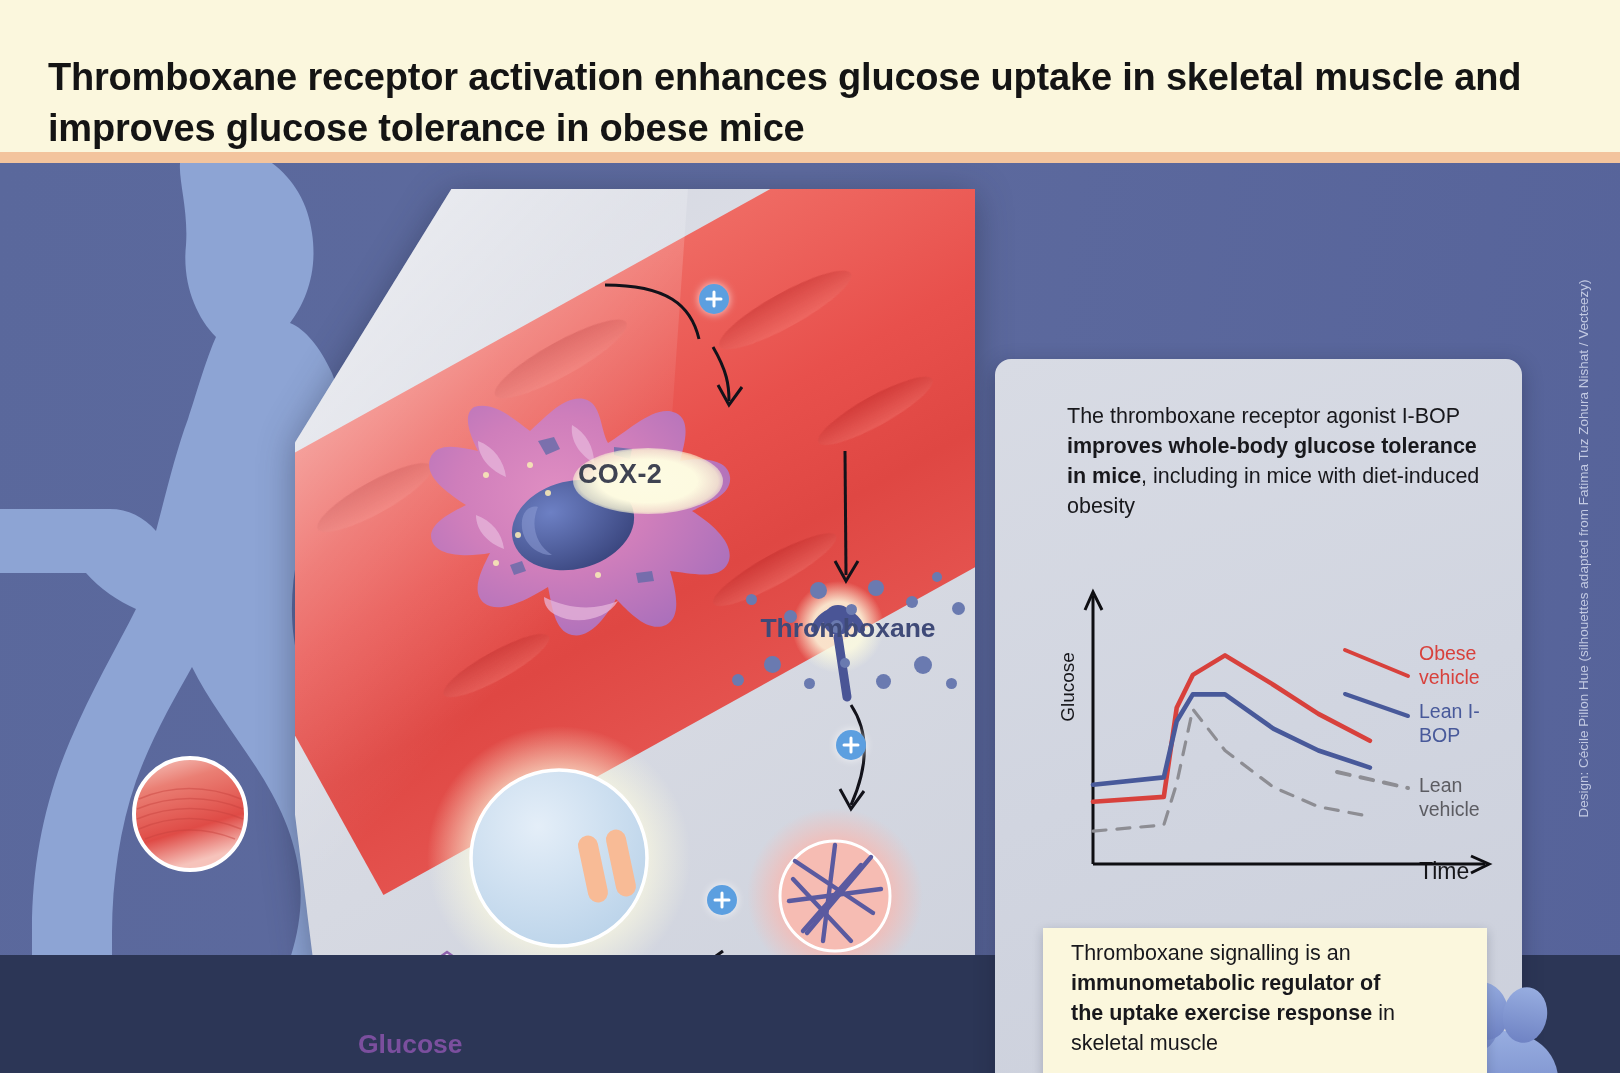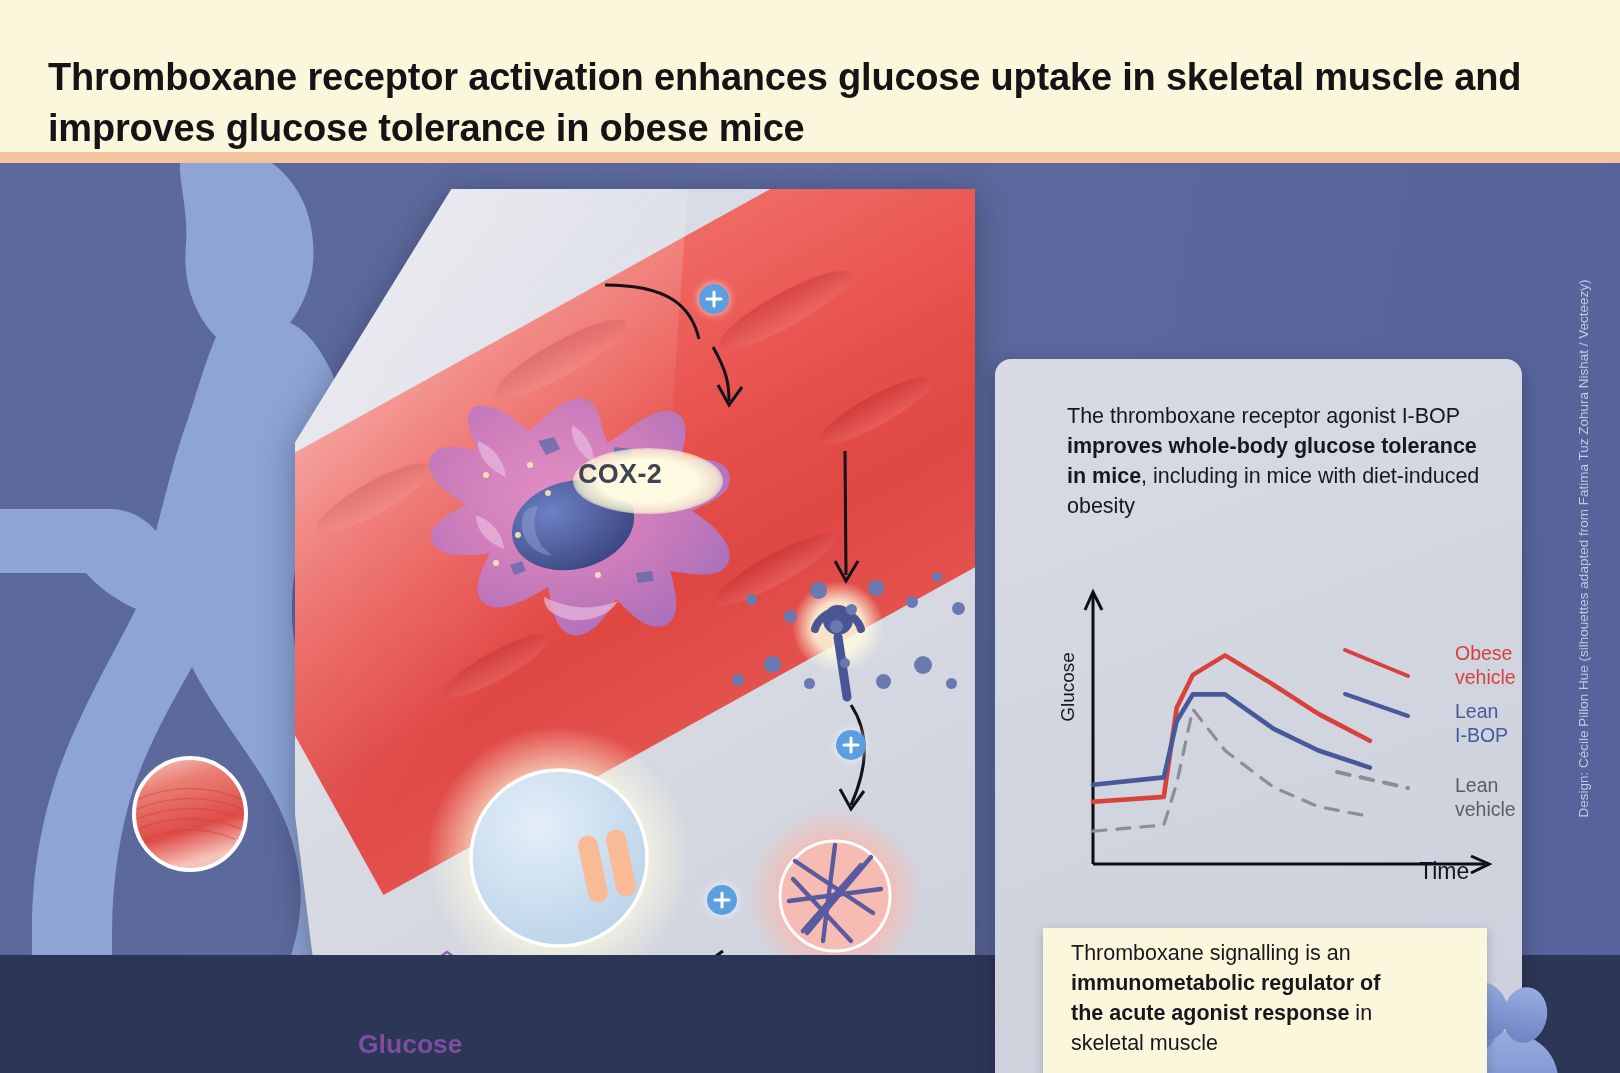--- a/index.html
+++ b/index.html
@@ -117,21 +117,21 @@
   }
   .rp-text b { font-weight:bold; }
 
   
   .chart-wrap { position:absolute; left:20px; top:205px; width:500px; height:320px; }
   .ylab {
     position:absolute; left:-7px; top:112px; width:120px; text-align:center;
     font-size:19px; color:#16161a; transform:rotate(-90deg);
   }
   .xlab { position:absolute; left:404px; top:294px; font-size:23px; color:#16161a; }
-  .lg { position:absolute; font-size:19.5px; line-height:1.22;margin-left:36px; }
+  .lg { position:absolute; font-size:19.5px; line-height:1.22; }
   .lg-red { left:404px; top:78px; color:#d8413c; }
   .lg-blue { left:404px; top:136px; color:#48599a; }
   .lg-gray { left:404px; top:210px; color:#5c5c62; }
 
   
   .concl-box {
     position:absolute; left:1043px; top:765px; width:444px; height:185px;
     background:#fbf7dd; z-index:14;
     box-shadow:0 3px 10px rgba(20,26,48,.22);
   }
@@ -342,20 +342,21 @@
       <div class="tdot" style="left:234px; top:44px; width:13px; height:13px;"></div>
       <div class="tdot" style="left:112px; top:62px; width:13px; height:13px;"></div>
       <div class="tdot" style="left:14px; top:116px; width:12px; height:12px;"></div>
       <div class="tdot" style="left:46px; top:98px; width:17px; height:17px;"></div>
       <div class="tdot" style="left:86px; top:120px; width:11px; height:11px;"></div>
       <div class="tdot" style="left:122px; top:100px; width:10px; height:10px;"></div>
       <div class="tdot" style="left:158px; top:116px; width:15px; height:15px;"></div>
       <div class="tdot" style="left:196px; top:98px; width:18px; height:18px;"></div>
       <div class="tdot" style="left:228px; top:120px; width:11px; height:11px;"></div>
     </div>
+    <div class="tbx-label">Thromboxane</div>
 
     <div class="glc-label">Glucose</div>
 
     <svg style="position:absolute;left:131px;top:592px;width:118px;height:118px;z-index:8;" viewBox="0 0 118 118">
       <defs>
         <linearGradient id="musG" x1="0" y1="0" x2="0.3" y2="1">
           <stop offset="0%" stop-color="#f7cec7"></stop>
           <stop offset="30%" stop-color="#ea7f74"></stop>
           <stop offset="72%" stop-color="#df4b46"></stop>
           <stop offset="100%" stop-color="#f6c3bb"></stop>
@@ -441,21 +442,21 @@
         <ellipse cx="216" cy="152" rx="18" ry="17"></ellipse>
         <path d="M262 178 C276 186 278 200 268 208 C258 212 248 204 250 192 Z"></path>
         <path d="M60 214 C20 236 6 262 14 276 L30 276 C30 252 48 230 74 222 Z"></path>
         <path d="M170 240 l-5 20 l10 4 l4 -9 l5 9 l10 -4 l-6 -20 Z"></path>
         <path d="M216 236 l-5 20 l10 4 l4 -9 l5 9 l10 -4 l-6 -20 Z"></path>
       </g>
     </svg>
 
     <div class="concl-box">
       <div class="concl-text">
-        <span>Thromboxane signalling is an </span><b>immunometabolic regulator of the acute agonist response</b><span> in skeletal muscle</span>
+        <span>Thromboxane signalling is an </span><b>immunometabolic regulator of the uptake exercise response</b><span> in skeletal muscle</span>
       </div>
     </div>
 
     <div class="bottom-strip"></div>
   </div>
 
   <div class="credit">Design: Cécile Pillon Hue (silhouettes adapted from Fatima Tuz Zohura Nishat / Vecteezy)</div>
 </div>
 
 </body></html>

